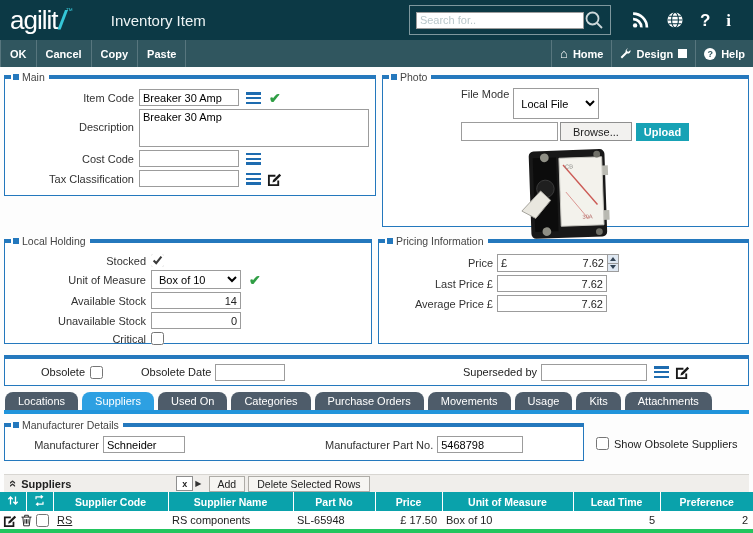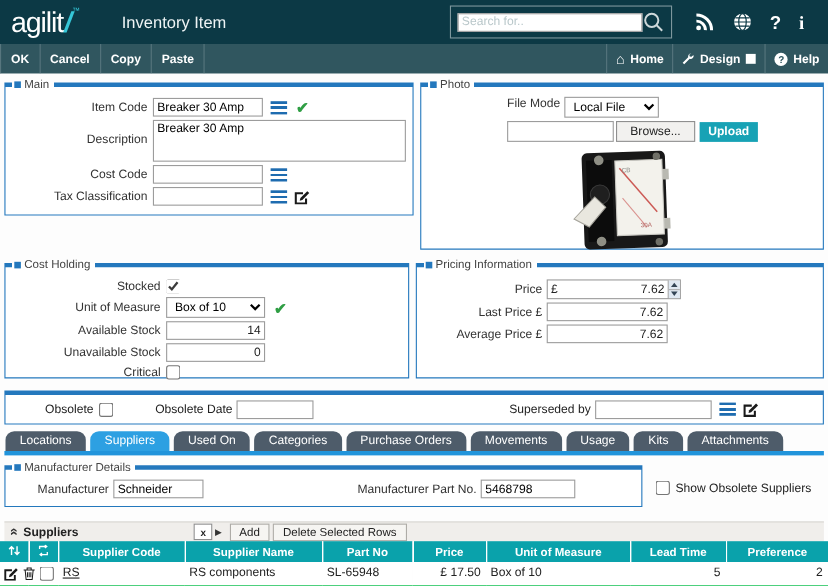--- a/index.html
+++ b/index.html
@@ -94,21 +94,21 @@
   .collapse-ic { display:inline-block; transform:rotate(90deg); font-size:13px; font-weight:bold; color:#333; margin:0 4px 0 6px; cursor:pointer; }
   .gridtitle { font-weight:bold; color:#222; }
   .excel-btn { margin-left:105px; width:17px; height:15px; border:1px solid #8f8f8f; background:#fff; display:flex; align-items:center; justify-content:center; font-size:9px; font-weight:bold; cursor:pointer; }
   .caret { font-size:8px; color:#333; margin:0 4px 0 2px; cursor:pointer; }
   .grid-btn { height:16px; background:#f6f5f2; border:1px solid #aeaca7; padding:0 8px; font-size:10.5px; color:#222; margin-left:3px; cursor:pointer; }
 
   
   table { border-collapse:collapse; table-layout:fixed; width:753px; margin-left:-4px; }
   thead th { background:#0aa2ab; color:#fff; font-size:10.5px; font-weight:bold; height:19px; text-align:center; border-right:1px solid #fff; overflow:hidden; }
   thead th:last-child { border-right:none; }
-  tbody td { height:21px; background:#fff; border-bottom:1px solid #22c55e; font-size:11px; overflow:hidden; white-space:nowrap; }
+  tbody td { height:21px; background:#fff; border-bottom:6px solid #22c55e; font-size:11px; overflow:hidden; white-space:nowrap; }
   .cell-icons { display:flex; align-items:center; gap:4px; padding-left:3px; }
   .supplier-link { text-decoration:underline; color:#222; cursor:pointer; }
   .tr-right { text-align:right; padding-right:5px; }
   .tl { padding-left:4px; }
   .filler { flex:1; background:#e9e8e5; margin:0 -4px -4px -4px; }
 </style>
 </head>
 <body>
 
 <div class="app">
@@ -205,21 +205,21 @@
               </svg>
           </span>
         </div>
       </fieldset>
 
       <fieldset class="photo-fs">
         <legend>Photo</legend>
         <div class="photo-inner">
           <div class="photo-row1">
             <span class="plabel">File Mode</span>
-            <select style="width:86px;height:19px;">
+            <select style="width:86px;height:31px;">
               <option>Local File</option>
             </select>
           </div>
           <div class="photo-row2">
             <input type="text" class="fileinput" style="height: 19px;" value="">
             <button class="browse-btn">Browse...</button>
             <button class="upload-btn">Upload</button>
           </div>
           <div class="breaker-wrap">
             <svg width="136" height="98" viewBox="0 0 140 100">
@@ -241,21 +241,21 @@
                 <polygon points="24,66 44,46 54,56 38,74" fill="#e9e7df" stroke="#a5a39b"></polygon>
               </g>
             </svg>
           </div>
         </div>
       </fieldset>
     </div>
 
     <div class="row-flex" style="margin-top:8px;">
       <fieldset style="width:368px;height:109px;">
-        <legend>Cost Holding</legend>
+        <legend>Local Holding</legend>
         <div class="frow" style="margin-top:4px;">
           <span class="flabel" style="width:140px;">Stocked</span>
           <input type="checkbox" checked="checked" style="">
         </div>
         <div class="frow">
           <span class="flabel" style="width:140px;">Unit of Measure</span>
           <select style="width:90px;height:19px;">
             <option>Box of 10</option>
           </select>
           <span class="check-glyph">✔</span>

